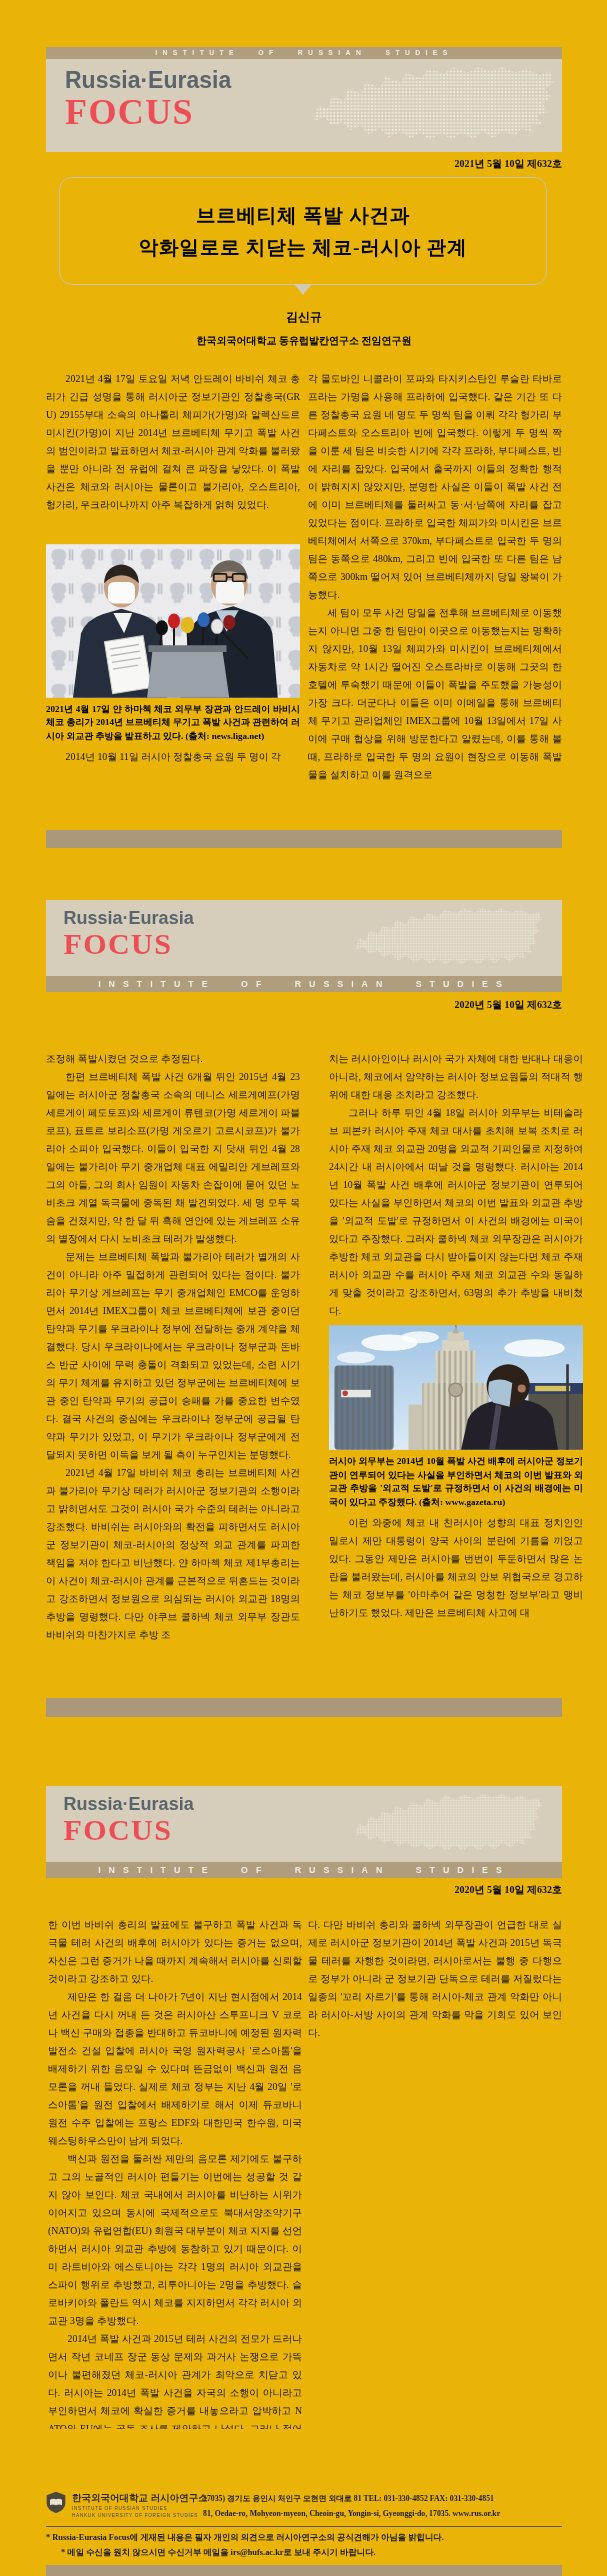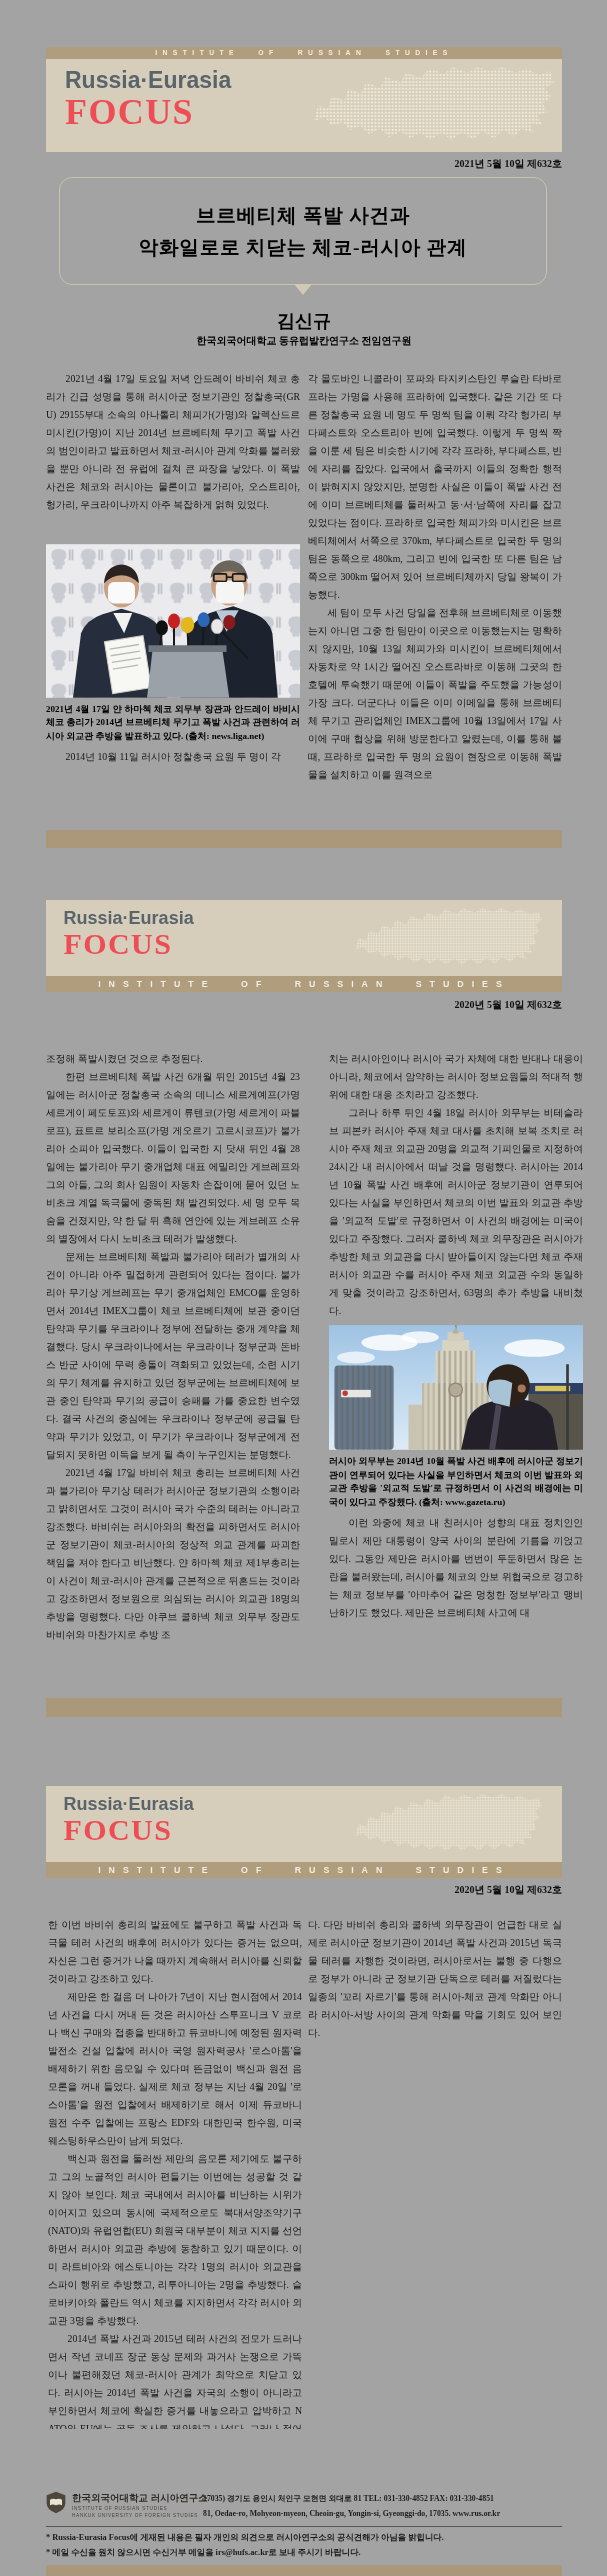--- a/index.html
+++ b/index.html
@@ -1,31 +1,31 @@
 <!DOCTYPE html>
 <html style="font-size:10.8px"><head>
 <meta charset="utf-8">
 <style>
   html,body{margin:0;padding:0;background:#fff;}
-  .sheet{position:relative;width:608px;height:2576px;background:#a3a3a3;overflow:hidden;
+  .sheet{position:relative;width:608px;height:2576px;background:#eab308;overflow:hidden;
          font-family:"Liberation Serif","DejaVu Serif",serif;color:#141414;}
   .abs{position:absolute;}
   
   .instbar{background:#b09d7e;color:#f3eedf;font-family:"Liberation Sans","DejaVu Sans",sans-serif;
            font-weight:bold;display:flex;align-items:center;justify-content:center;
            white-space:nowrap;overflow:hidden;}
   .logoarea{background:#d6cdbb;overflow:hidden;}
   .brand-top{font-family:"Liberation Sans","DejaVu Sans",sans-serif;font-weight:700;color:#59646b;letter-spacing:0;}
   .brand-main{font-family:"Liberation Serif","DejaVu Serif",serif;font-weight:700;color:#ee4d55;letter-spacing:1.4px;line-height:1;}
   .issue-date{font-weight:700;font-size:10px;text-align:right;color:#111;}
   
   .titlebox{border:1.4px solid #cbc2ab;border-radius:13px;box-sizing:border-box;text-align:center;}
   .title-line{font-size:19.6px;font-weight:600;letter-spacing:0.7px;line-height:32px;color:#000;}
   .pointer{width:0;height:0;border-left:9.5px solid transparent;border-right:9.5px solid transparent;border-top:11.5px solid #d2c9b4;}
-  .author-name{font-size:18px;font-weight:700;text-align:center;color:#000;}
+  .author-name{font-size:12px;font-weight:700;text-align:center;color:#000;}
   .author-aff{font-size:10px;font-weight:700;text-align:center;color:#000;}
   
   .col{width:254px;font-size:9.8px;line-height:18px;text-align:justify;word-break:break-all;overflow:hidden;}
   .col p{margin:0;text-indent:19.6px;}
   .col p.noindent{text-indent:0;}
   .caption{font-size:9px;line-height:13.5px;font-weight:700;text-align:justify;word-break:break-all;margin-top:4.7px;color:#000;}
   .photo{display:block;width:254px;}
   .pagebar{background:#ab977a;}
   
   .org-kr{font-family:"Liberation Sans","DejaVu Sans",sans-serif;font-weight:700;font-size:9.5px;color:#2e2a24;}
@@ -252,18 +252,18 @@
   </svg>
   <div class="abs org-kr" style="left:72px;top:2492px;">한국외국어대학교 러시아연구소</div>
   <div class="abs org-en" style="left:72px;top:2506px;">INSTITUTE OF RUSSIAN STUDIES</div>
   <div class="abs org-en" style="left:72px;top:2513px;">HANKUK UNIVERSITY OF FOREIGN STUDIES</div>
 
   <div class="abs addr" style="left:203px;top:2491px;width:360px;">17035) 경기도 용인시 처인구 모현면 외대로 81  TEL: 031-330-4852  FAX: 031-330-4851</div>
   <div class="abs addr" style="left:203px;top:2506px;width:360px;">81, Oedae-ro, Mohyeon-myeon, Cheoin-gu, Yongin-si, Gyeonggi-do, 17035.  www.rus.or.kr</div>
 
   <div class="abs divider" style="left:46px;top:2526px;width:516px;height:0;"></div>
   <div class="abs note" style="left:46px;top:2531px;width:516px;">* Russia-Eurasia Focus에 게재된 내용은 필자 개인의 의견으로 러시아연구소의 공식견해가 아님을 밝힙니다.</div>
-  <div class="abs note" style="left:46px;top:2546px;width:516px;">* 메일 수신을 원치 않으시면 수신거부 메일을 irs@hufs.ac.kr로 보내 주시기 바랍니다.</div>
+  <div class="abs note" style="left:61px;top:2546px;width:516px;">* 메일 수신을 원치 않으시면 수신거부 메일을 irs@hufs.ac.kr로 보내 주시기 바랍니다.</div>
 
   <div class="abs pagebar" style="left:46px;top:2565px;width:516px;height:10.8px;"></div>
 
 </div>
 
 
 </body></html>

